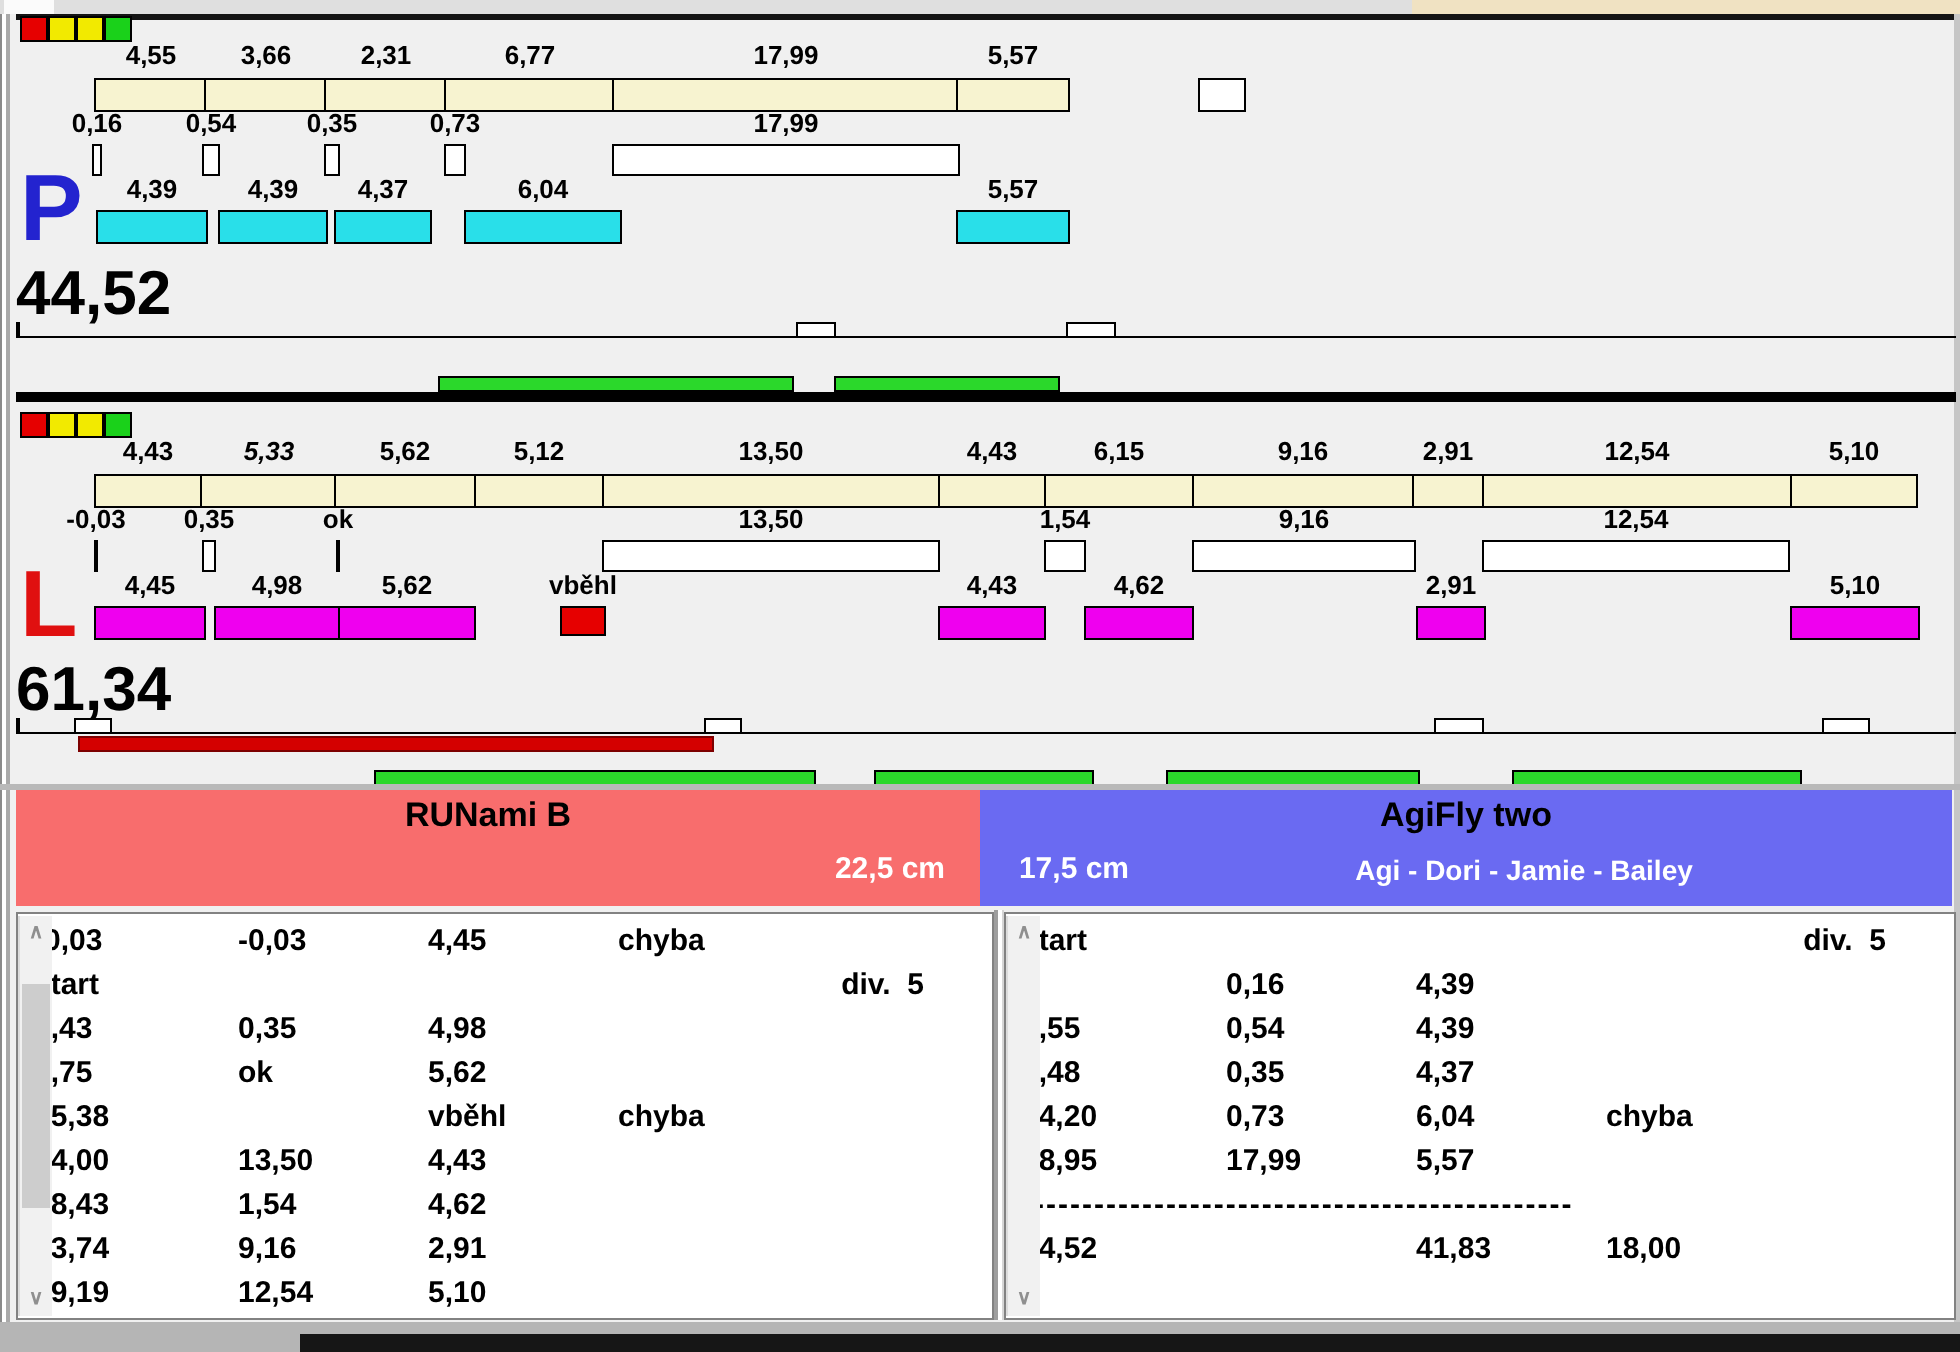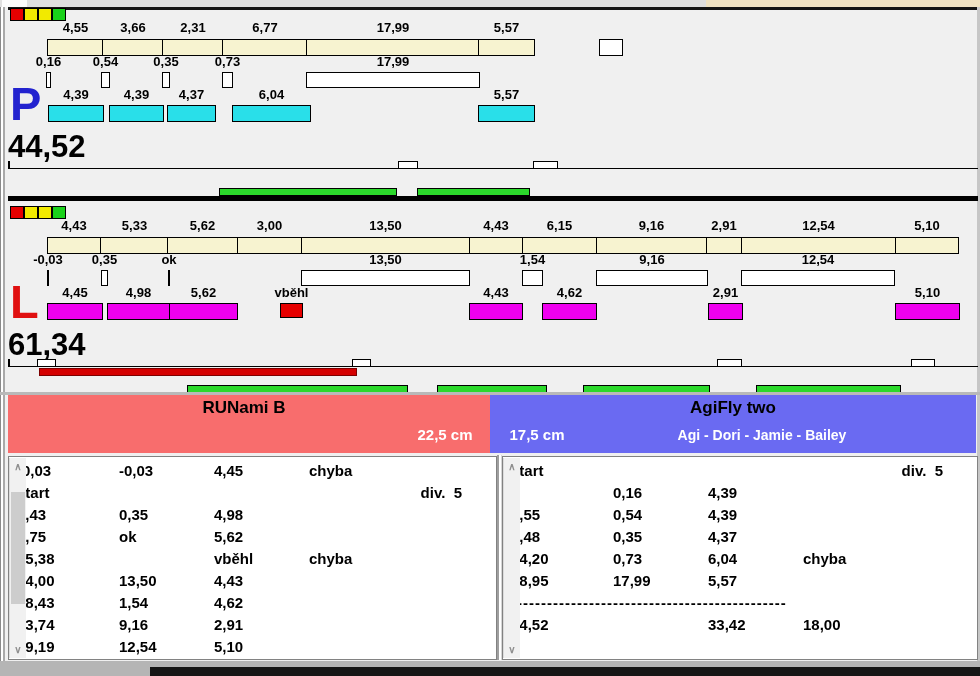--- a/index.html
+++ b/index.html
@@ -112,25 +112,25 @@
   <div class="section" style="top: 206px;">
       <div class="light" style="left: 2px; background: rgb(230, 0, 0);"></div>
       <div class="light" style="left: 16px; background: rgb(242, 234, 0);"></div>
       <div class="light" style="left: 30px; background: rgb(242, 234, 0);"></div>
       <div class="light" style="left: 44px; background: rgb(26, 209, 26);"></div>
       <div class="letter" style="color: rgb(224, 16, 16);">L</div>
       <div class="total">61,34</div>
       <div class="bar" style="left: 39px; top: 31px; width: 54px; height: 17px; background: rgb(247, 243, 208);"></div>
       <div class="bar-label" style="left: 66px; top: 13px;">4,43</div>
       <div class="bar" style="left: 92px; top: 31px; width: 69px; height: 17px; background: rgb(247, 243, 208);"></div>
-      <div class="bar-label" style="left: 126.5px; top: 13px;">5,33</div>
+      <div class="bar-label" style="left: 126.5px; top: 13px; font-style: italic;">5,33</div>
       <div class="bar" style="left: 159px; top: 31px; width: 71px; height: 17px; background: rgb(247, 243, 208);"></div>
       <div class="bar-label" style="left: 194.5px; top: 13px;">5,62</div>
       <div class="bar" style="left: 229px; top: 31px; width: 65px; height: 17px; background: rgb(247, 243, 208);"></div>
-      <div class="bar-label" style="left: 261.5px; top: 13px;">3,00</div>
+      <div class="bar-label" style="left: 261.5px; top: 13px;">5,12</div>
       <div class="bar" style="left: 293px; top: 31px; width: 169px; height: 17px; background: rgb(247, 243, 208);"></div>
       <div class="bar-label" style="left: 377.5px; top: 13px;">13,50</div>
       <div class="bar" style="left: 461px; top: 31px; width: 54px; height: 17px; background: rgb(247, 243, 208);"></div>
       <div class="bar-label" style="left: 488px; top: 13px;">4,43</div>
       <div class="bar" style="left: 514px; top: 31px; width: 75px; height: 17px; background: rgb(247, 243, 208);"></div>
       <div class="bar-label" style="left: 551.5px; top: 13px;">6,15</div>
       <div class="bar" style="left: 588px; top: 31px; width: 111px; height: 17px; background: rgb(247, 243, 208);"></div>
       <div class="bar-label" style="left: 643.5px; top: 13px;">9,16</div>
       <div class="bar" style="left: 698px; top: 31px; width: 36px; height: 17px; background: rgb(247, 243, 208);"></div>
       <div class="bar-label" style="left: 716px; top: 13px;">2,91</div>
@@ -278,21 +278,21 @@
         <div class="row">
           <div class="c c0">38,95</div>
           <div class="c c1">17,99</div>
           <div class="c c2">5,57</div>
         </div>
         <div class="row dash">
           <div class="c c0">----------------------------------------------</div>
         </div>
         <div class="row">
           <div class="c c0">44,52</div>
-          <div class="c c2">33,42</div>
+          <div class="c c2">41,83</div>
           <div class="c c3">18,00</div>
         </div>
       </div>
     <div class="sb">
       <div class="sb-arrow sb-up">∧</div>
       <div class="sb-arrow sb-down">∨</div>
     </div>
   </div>
 
   <div class="bottom1"></div>

